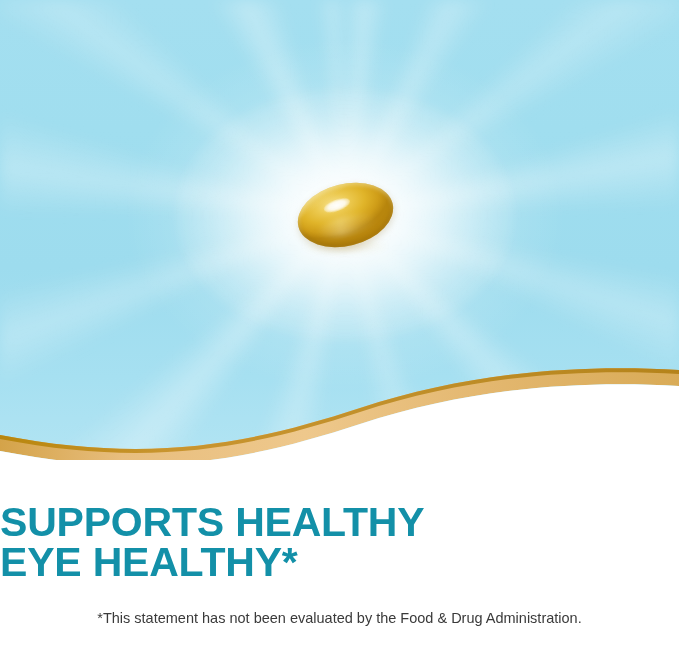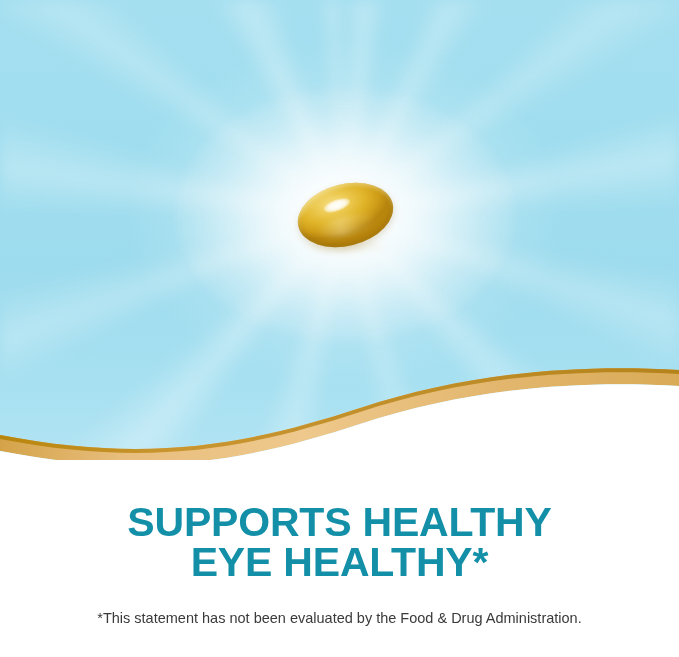--- a/index.html
+++ b/index.html
@@ -212,21 +212,20 @@
     width: 679px;
     height: 197px;
     background: #ffffff;
   }
 
   .headline {
     position: absolute;
     left: 0;
     top: 42px;
     width: 679px;
-    text-align: center;
     color: #1390a8;
     font-family: "Liberation Sans", sans-serif;
     font-weight: bold;
     font-size: 41px;
     line-height: 40px;
     letter-spacing: -0.2px;
   }
   .headline .hl-line { display: block; }
 
   .disclaimer {

